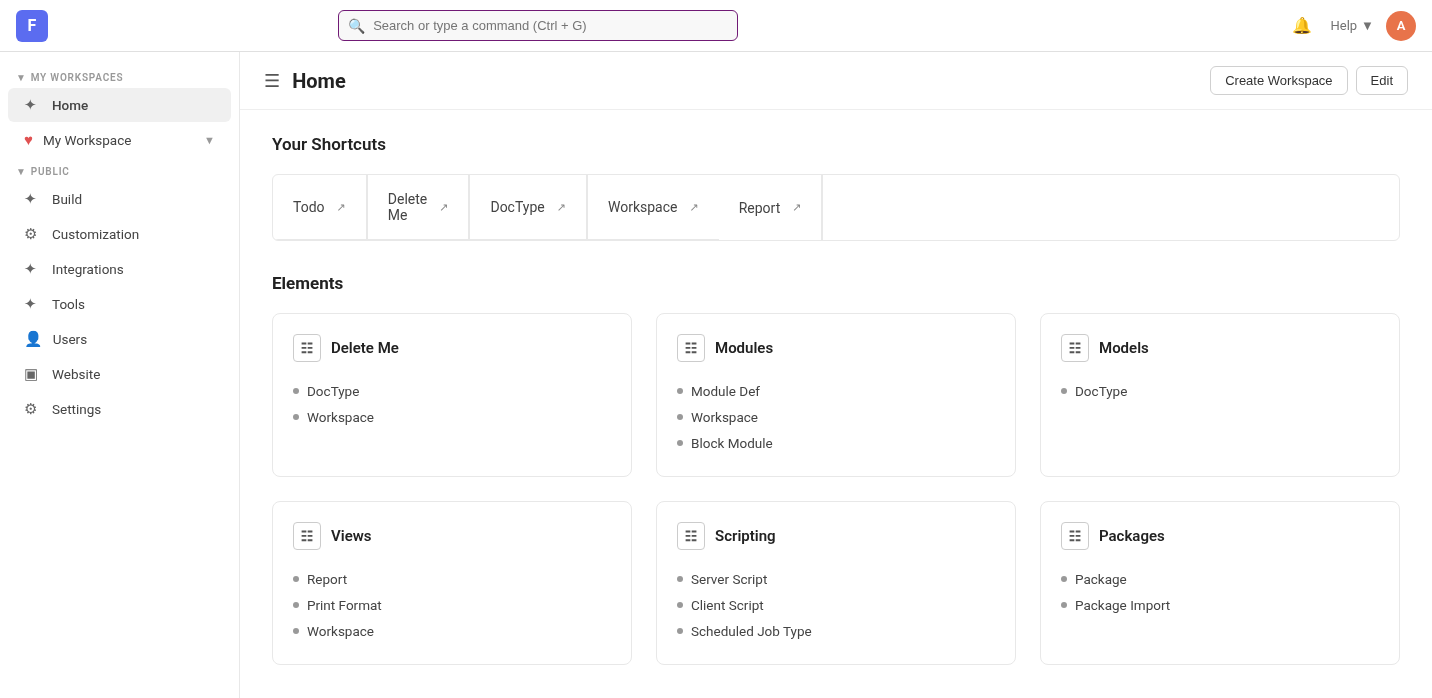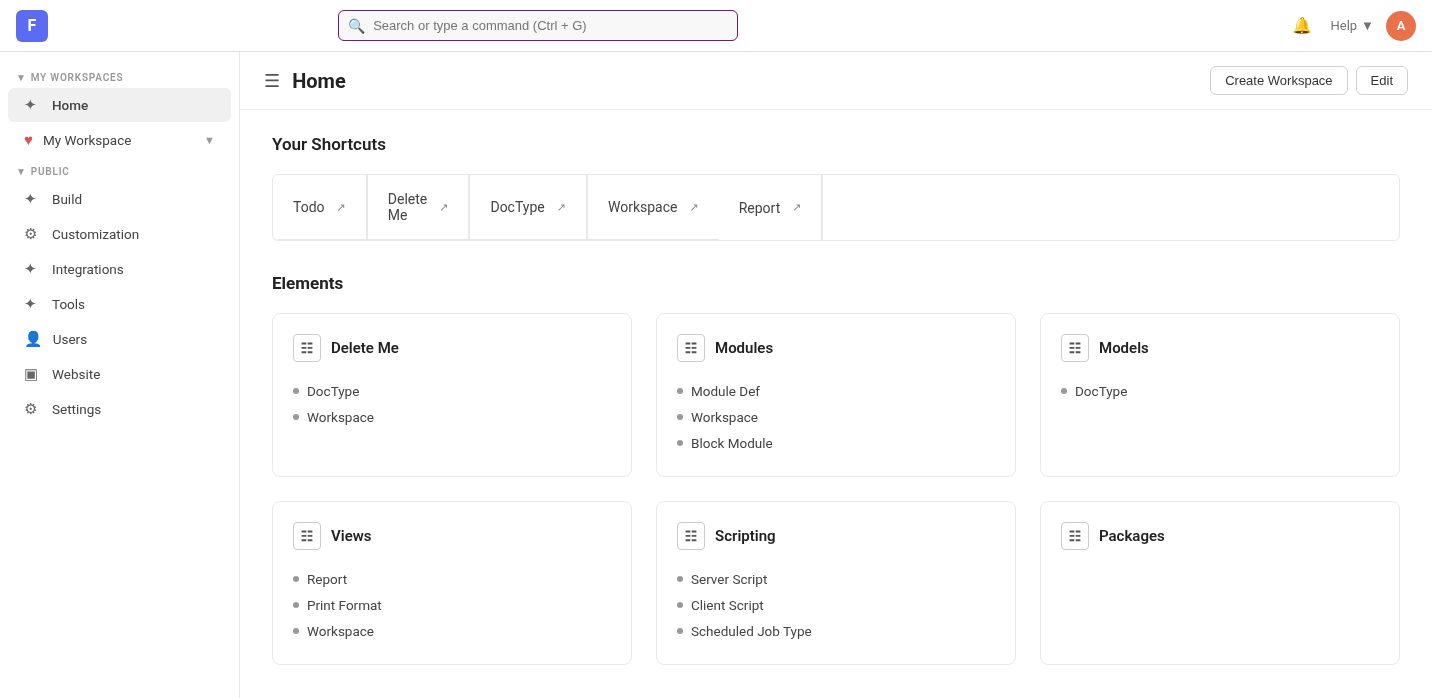--- a/index.html
+++ b/index.html
@@ -472,20 +472,28 @@
                   <span>Scheduled Job Type</span>
                 </li>
             </ul>
           </div>
 
           <div class="element-card">
             <div class="element-card-header">
               <div class="element-card-icon">☷</div>
               <span>Packages</span>
             </div>
+            <ul class="element-list">
+              <li>
+                  <span>Package</span>
+                </li>
+              <li>
+                  <span>Package Import</span>
+                </li>
+            </ul>
           </div>
 
         </div>
       </div>
 
     </div>
   </main>
 </div>
 
 </body></html>

